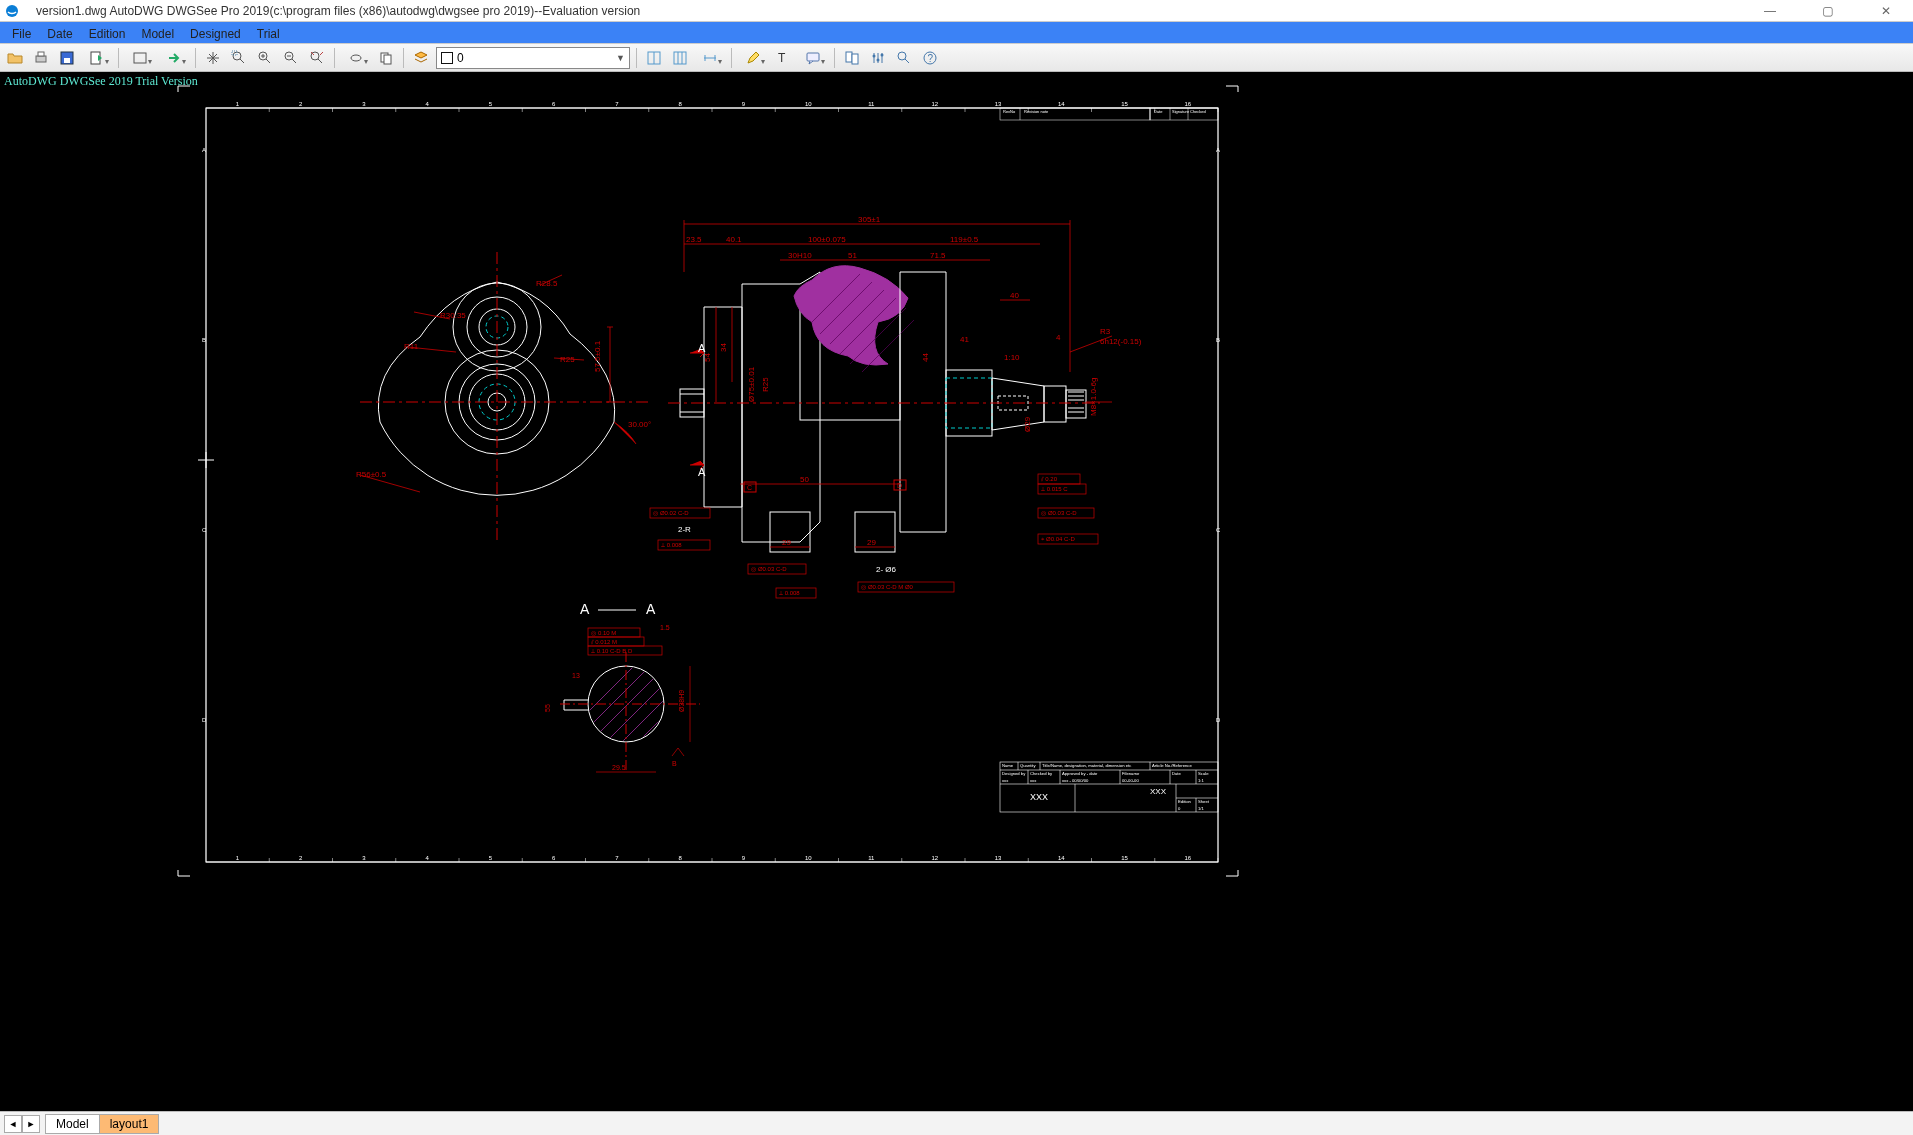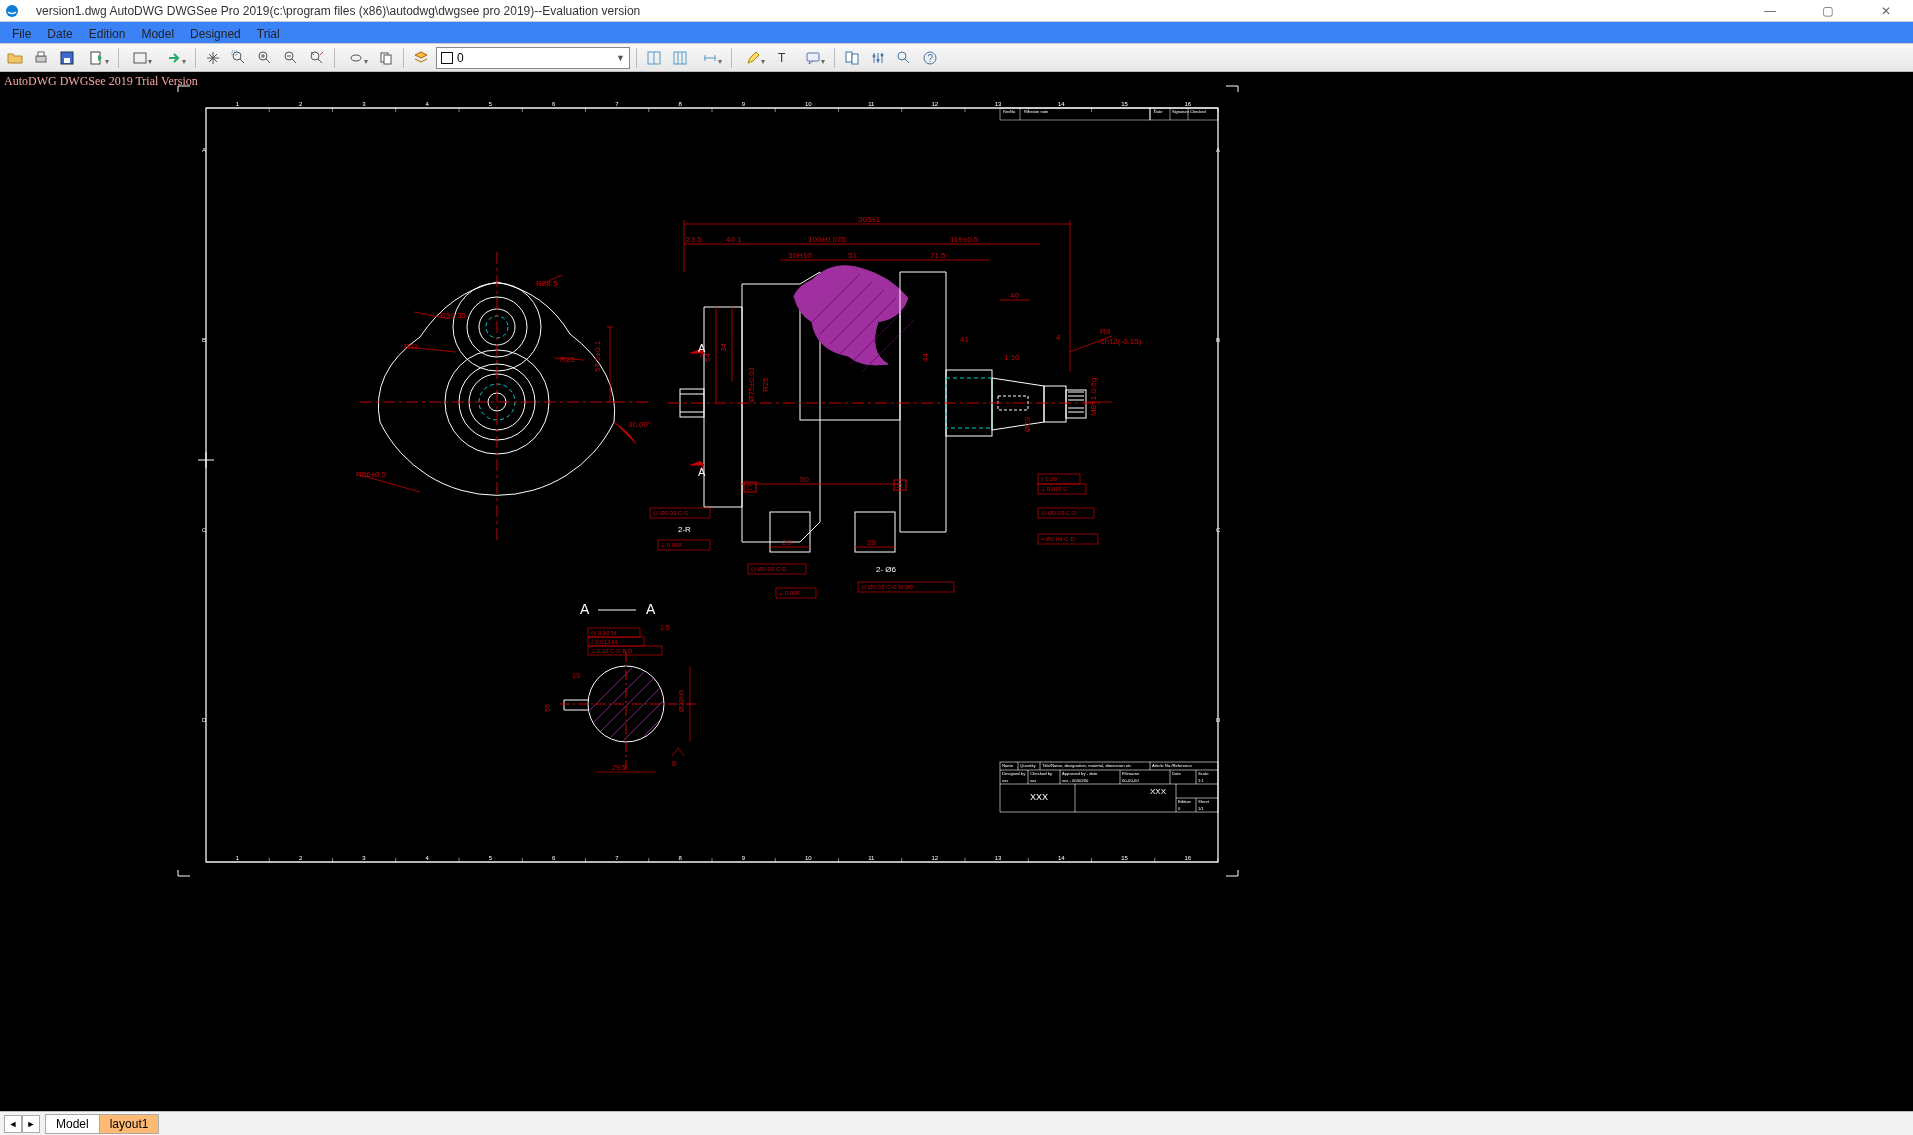--- a/index.html
+++ b/index.html
@@ -13,21 +13,21 @@
   .toolbar { height: 28px; background: linear-gradient(#f8f8f8,#e8e8e8); border-bottom: 1px solid #bbb; display: flex; align-items: center; padding: 0 4px; gap: 4px; }
   .tbtn { width: 22px; height: 22px; border: 1px solid transparent; display: flex; align-items: center; justify-content: center; border-radius: 2px; }
   .tdrop { width: 30px; position: relative; }
   .tdrop::after { content: "▾"; font-size: 8px; position: absolute; right: 2px; bottom: 2px; color: #666; }
   .tsep { width: 1px; height: 20px; background: #bbb; margin: 0 2px; }
   .layerbox { height: 22px; display: flex; align-items: center; border: 1px solid #888; background: #fff; min-width: 100px; padding: 0 4px; }
   .layerbox .sq { width: 12px; height: 12px; border: 1px solid #111; margin-right: 4px; background: #fff; }
   .layerbox input { border: none; outline: none; font-size: 12px; flex: 1; }
   .layerbox .dd { font-size: 9px; color: #555; padding-left: 4px; }
   .canvas-wrap { position: relative; width: 100%; height: calc(100% - 22px - 22px - 28px - 24px); background: #000; overflow: hidden; }
-  .trial { position: absolute; left: 0; top: 0; color: #fca5a5; font-size: 12px; font-family: "Times New Roman", serif; padding: 2px 4px; }
+  .trial { position: absolute; left: 0; top: 0; color: #5eead4; font-size: 12px; font-family: "Times New Roman", serif; padding: 2px 4px; }
   svg.drawing { position: absolute; left: 0; top: 0; }
   .tabbar { height: 24px; background: #f3f3f3; border-top: 1px solid #bbb; display: flex; align-items: center; padding: 0 4px; gap: 0; }
   .tabnav { width: 18px; height: 18px; display: flex; align-items: center; justify-content: center; border: 1px solid #aaa; background: #fff; font-size: 9px; }
   .tab { padding: 2px 10px; border: 1px solid #aaa; background: #fdba74; font-size: 12px; margin-left: -1px; }
   .tab.active { background: #fff; font-weight: normal; }
   
   .ico { width: 16px; height: 16px; }
   .cyan { stroke: #0cc; }
   text { font-family: Arial, sans-serif; }
 </style>

